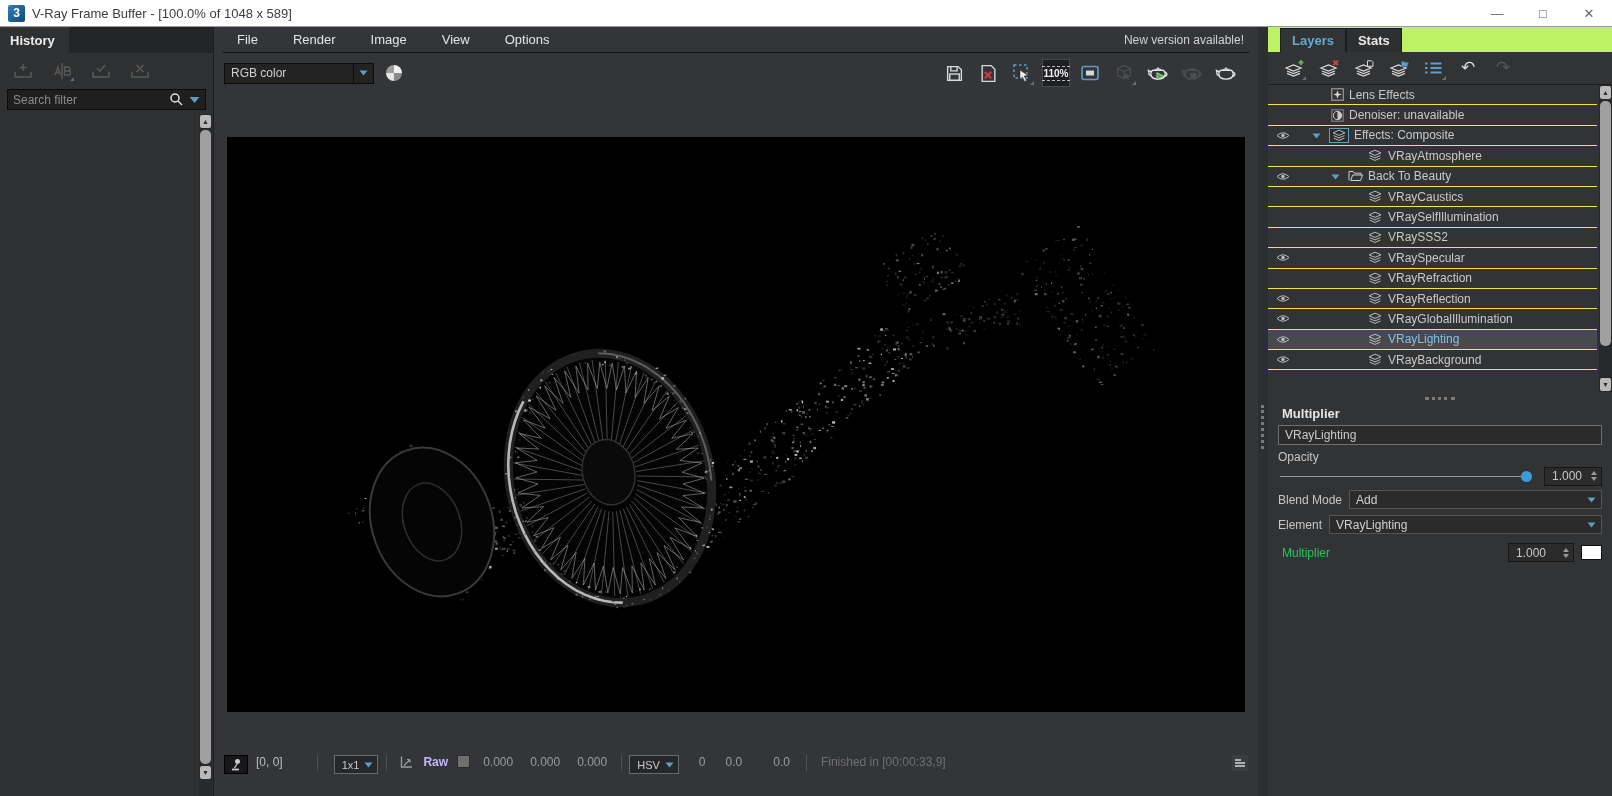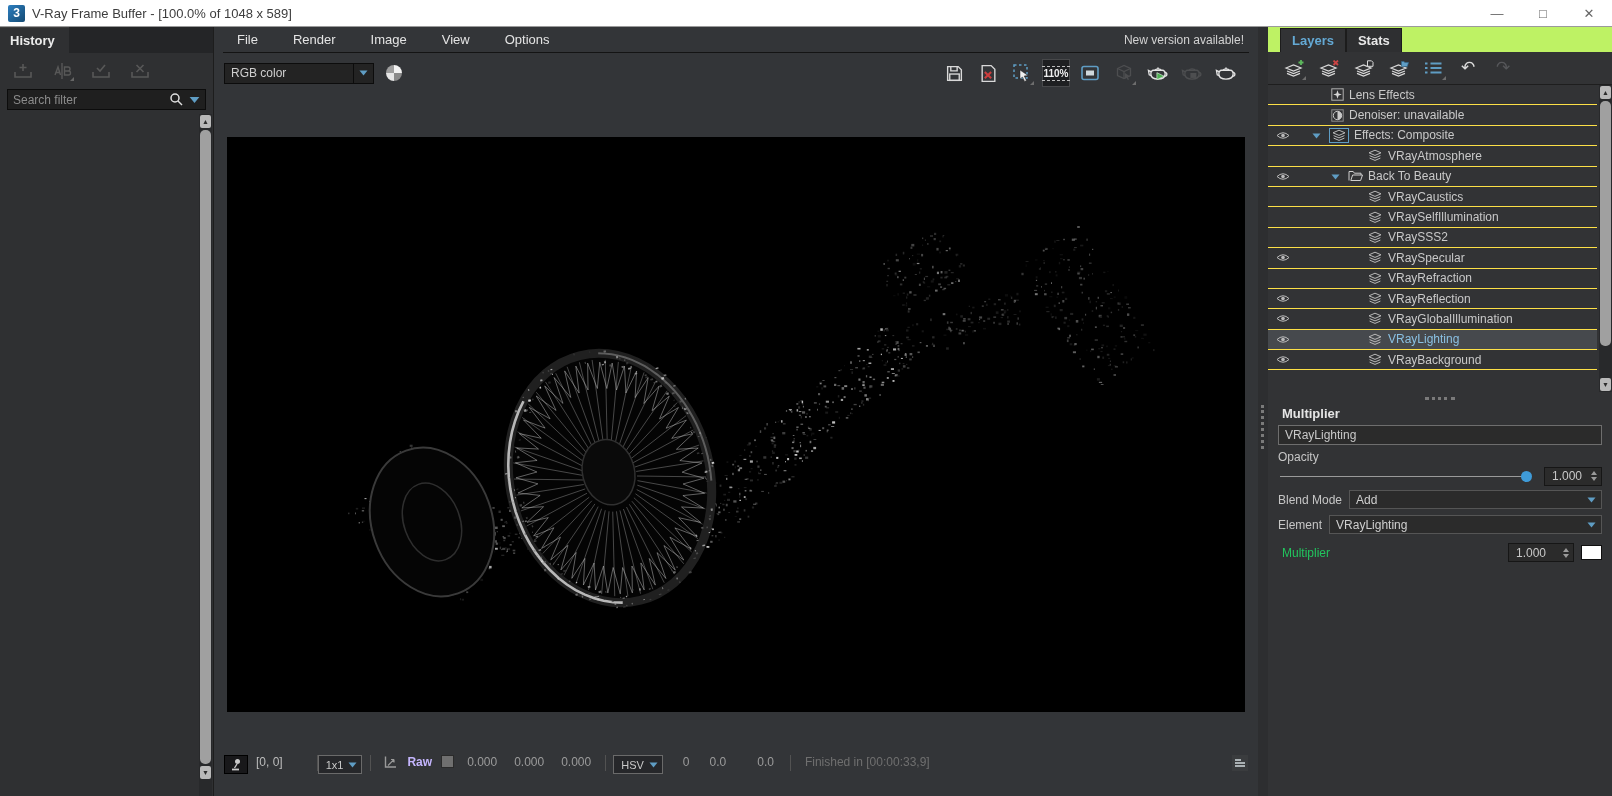--- a/index.html
+++ b/index.html
@@ -1845,21 +1845,21 @@
     <div class="statusbar">
       <div class="pin-btn" style="margin-left:10px">
         <svg width="12" height="13" viewBox="0 0 12 13">
           <circle cx="7.5" cy="3.5" r="2.5" fill="#c9c9c9"></circle>
           <path d="M7 6 L4.5 10" stroke="#c9c9c9" stroke-width="1.4"></path>
           <path d="M2 11.5 h7" stroke="#c9c9c9" stroke-width="1.8"></path>
         </svg>
       </div>
       <span style="margin-left:8px; color:#bdbdbd">[0, 0]</span>
       <span class="sb-sep" style="margin-left:34px"></span>
-      <div class="mini-btn" style="">
+      <div class="mini-btn" style="margin-left:16px">
         <span>1x1</span>
         <svg width="9" height="6" viewBox="0 0 9 6">
           <path d="M0.5 0.5 H8.5 L4.5 5.5 Z" fill="#5f9dc4"></path>
         </svg>
       </div>
       <span class="sb-sep" style="margin-left:8px"></span>
       <svg width="15" height="14" viewBox="0 0 15 14" style="margin-left:12px">
         <path d="M2.5 1.5 V12 H13" fill="none" stroke="#9a9a9a" stroke-width="1.4"></path>
         <path d="M5 10.5 L11 4.5 M11 4.5 h-3 M11 4.5 v3" fill="none" stroke="#9a9a9a" stroke-width="1.2"></path>
       </svg>

